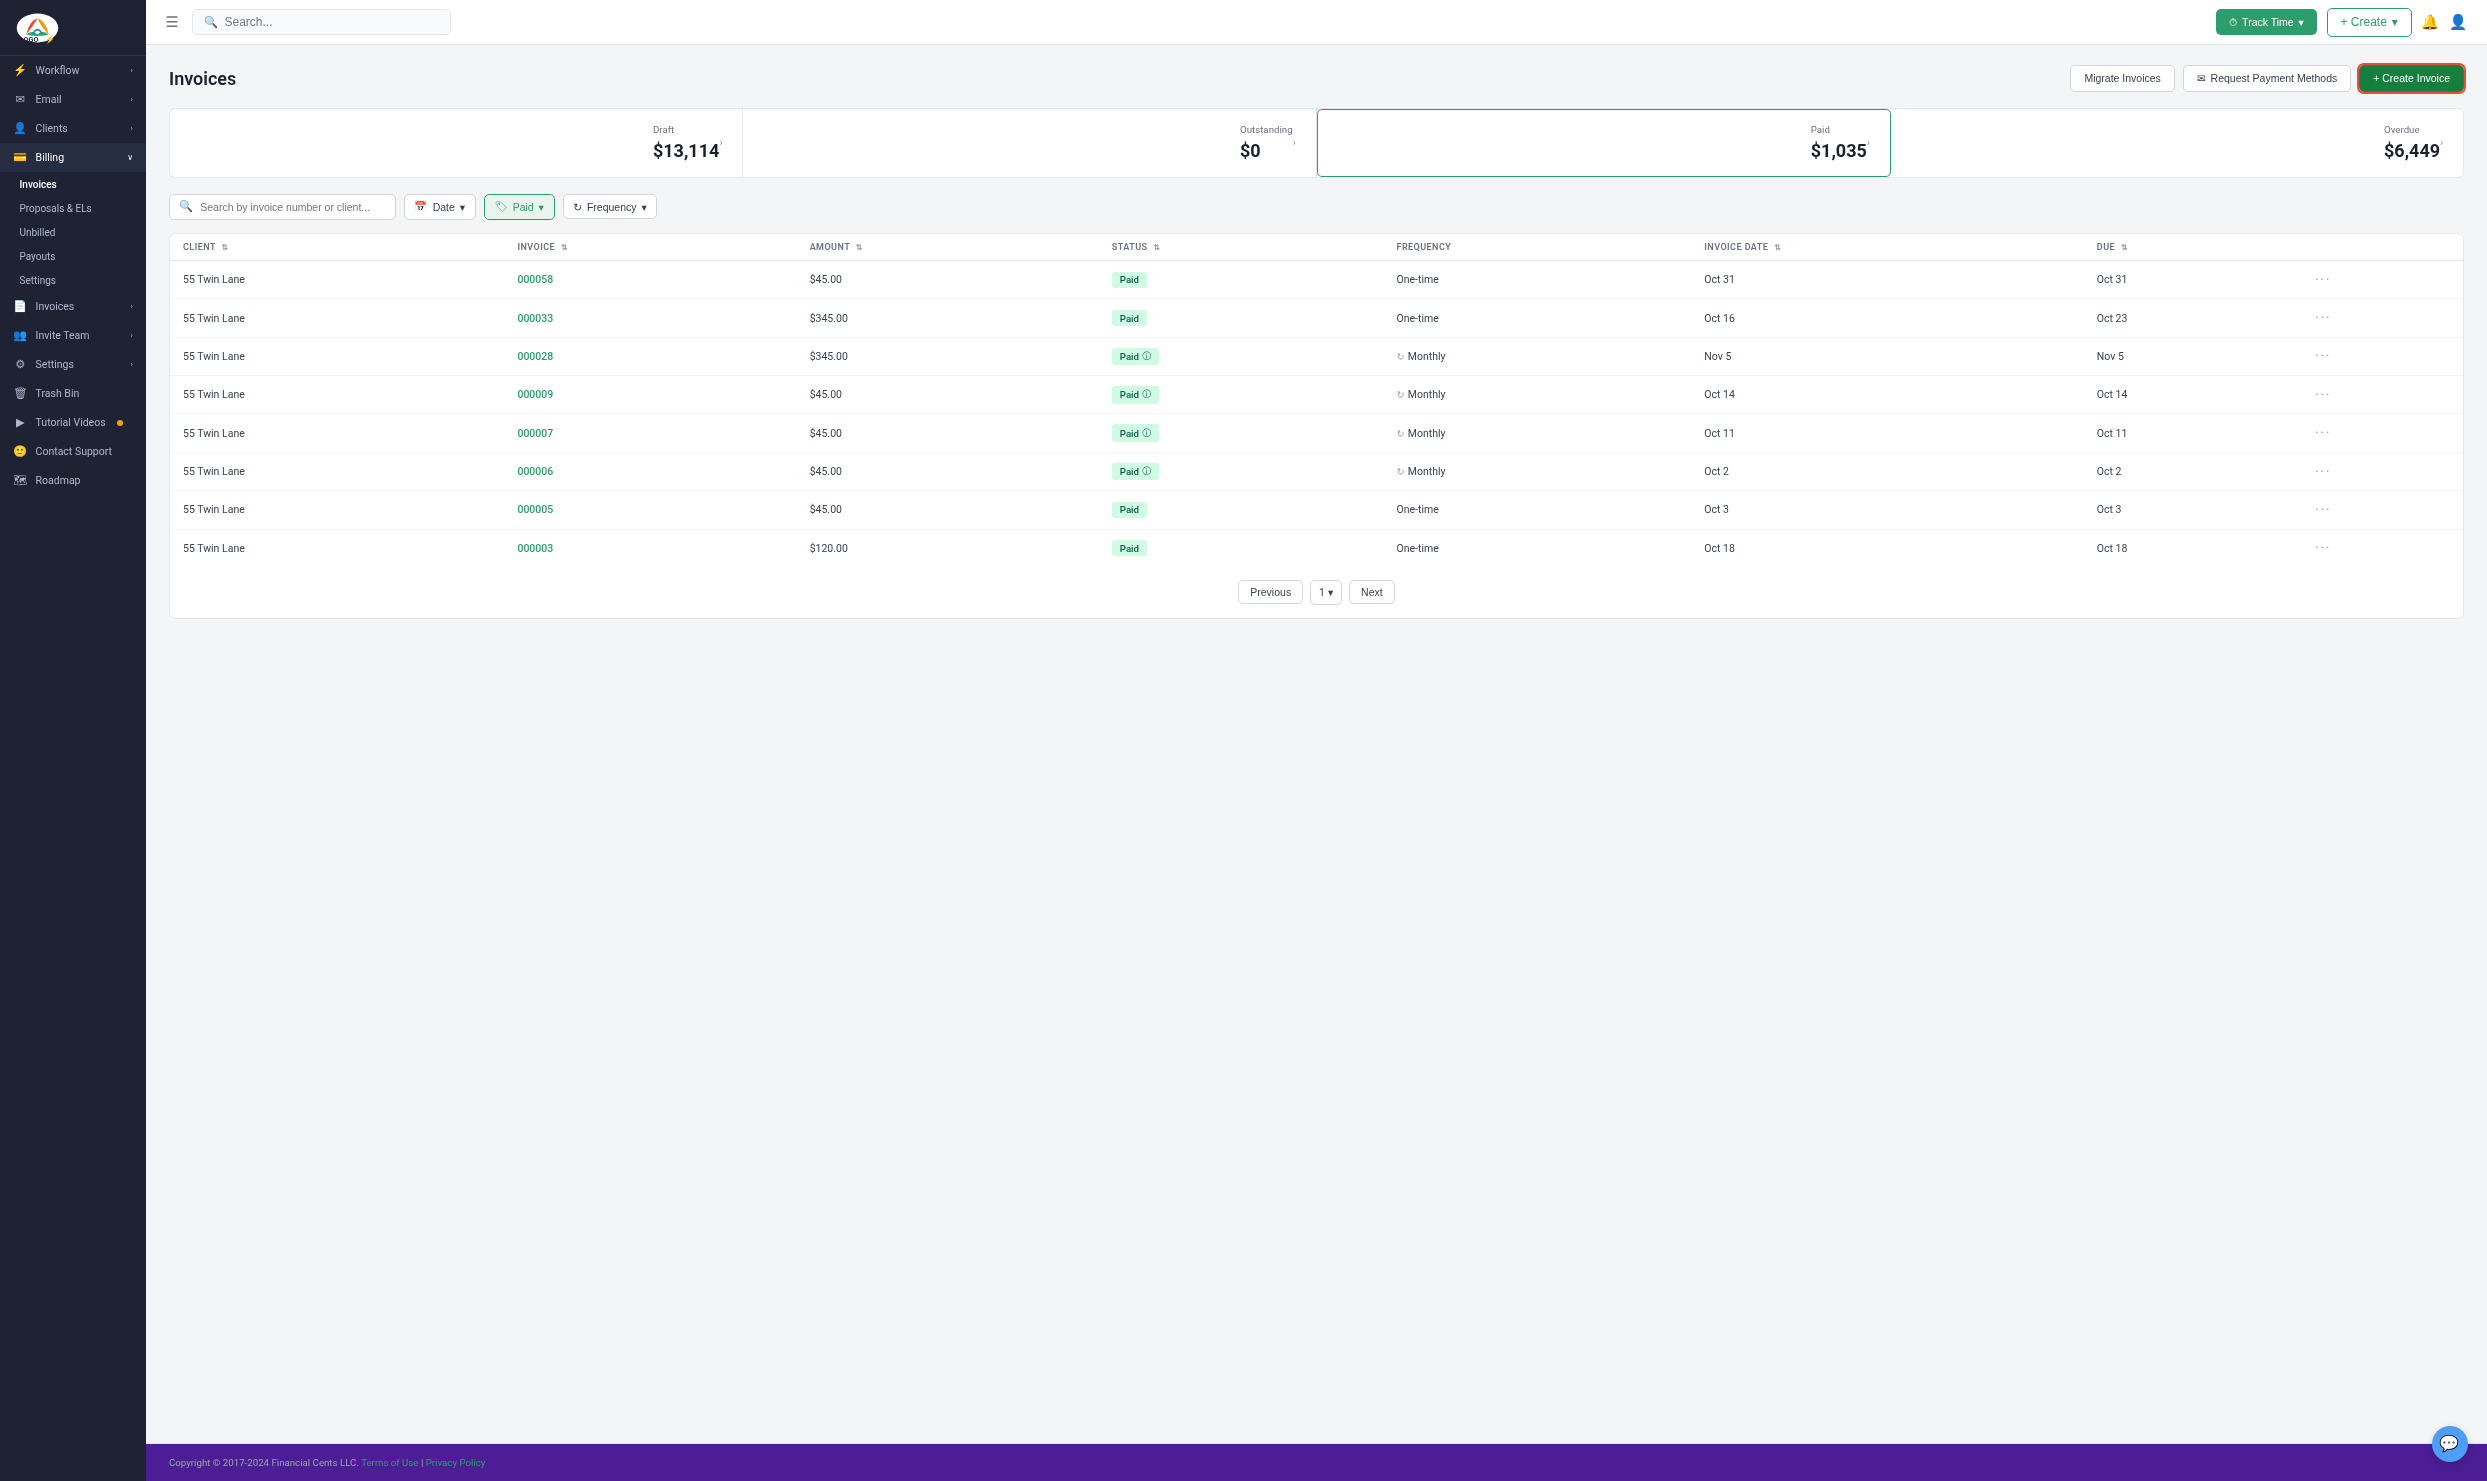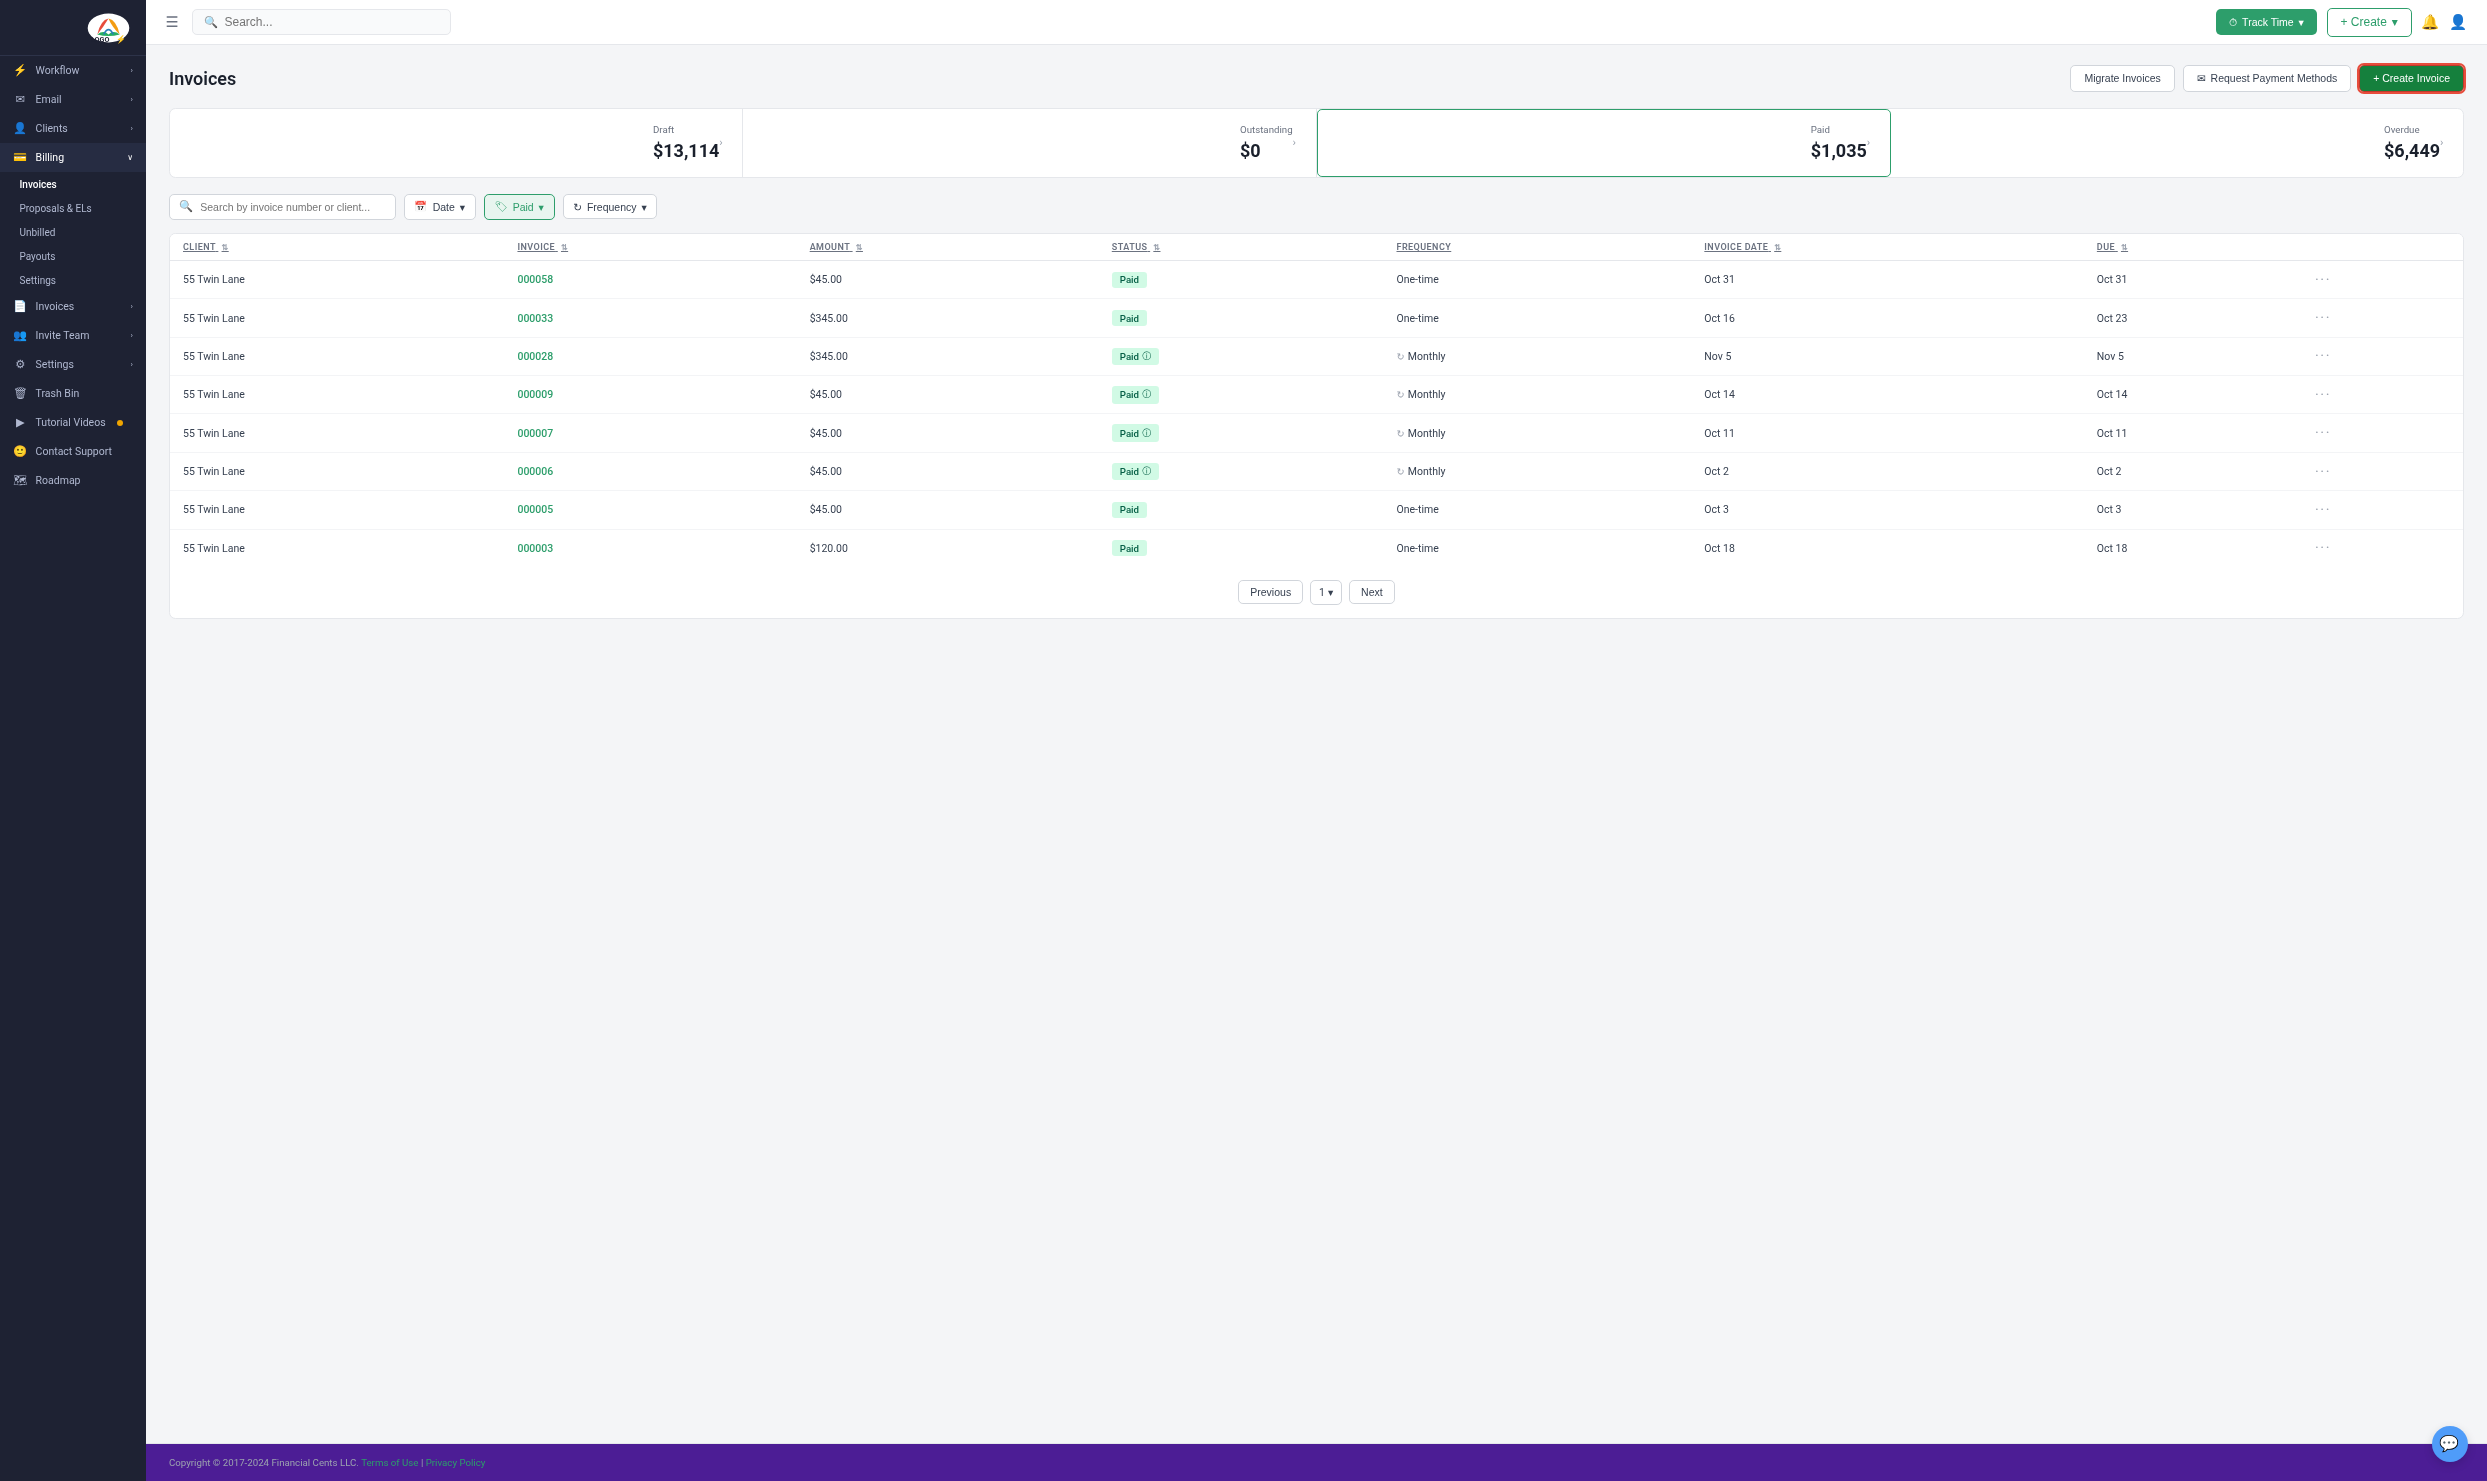--- a/index.html
+++ b/index.html
@@ -1,20 +1,20 @@
 <!DOCTYPE html>
 <html style="font-size:13px"><head>
   <meta charset="utf-8">
   <style>
     * { box-sizing: border-box; margin: 0; padding: 0; }
     body { font-family: -apple-system, BlinkMacSystemFont, 'Segoe UI', Roboto, sans-serif; background: #f4f5f7; display: flex; height: 100vh; overflow: hidden; font-size: 11.3px; }
 
     
     .sidebar { width: 146px; background: #1e2233; color: #ccd0e0; display: flex; flex-direction: column; height: 100vh; overflow-y: auto; flex-shrink: 0; }
-    .sidebar-logo { padding: 9.7px 13px; border-bottom: 0.8px solid #2d3349; display: flex; align-items: center; justify-content: flex-end; }
+    .sidebar-logo { padding: 9.7px 13px; border-bottom: 0.8px solid #2d3349; display: flex; align-items: center; }
     .logo-box { width: 49px; height: 36px; display: flex; align-items: center; justify-content: center; }
     .logo-svg { width: 45px; height: 32px; }
 
     .sidebar-item { display: flex; align-items: center; justify-content: space-between; padding: 8px 13px; cursor: pointer; font-size: 10.5px; color: #b0b8d0; transition: background 0.15s; }
     .sidebar-item.active { background: #262c42; color: #fff; }
     .sidebar-item.sub { padding: 6.5px 13px 6.5px 19.5px; font-size: 10px; }
     .sidebar-item.sub.active-sub { color: #fff; font-weight: 500; }
     .sidebar-item .item-left { display: flex; align-items: center; gap: 8px; }
     .sidebar-item .chevron { font-size: 8px; }
     .sidebar-icon { width: 14.6px; text-align: center; font-size: 11.3px; }
@@ -56,21 +56,21 @@
     
     .filters { display: flex; align-items: center; gap: 8px; margin-bottom: 13px; }
     .filter-search { display: flex; align-items: center; gap: 6.5px; background: #fff; border: 0.8px solid #d1d5db; border-radius: 4.9px; padding: 5.7px 9.7px; width: 227px; }
     .filter-search input { border: none; outline: none; font-size: 10.5px; color: #6b7280; width: 100%; background: transparent; }
     .filter-btn { display: flex; align-items: center; gap: 4.9px; background: #fff; border: 0.8px solid #d1d5db; border-radius: 4.9px; padding: 5.7px 9.7px; font-size: 10.5px; color: #374151; cursor: pointer; }
     .filter-btn.active { background: #e8f5ef; border-color: #2d9e6b; color: #2d9e6b; font-weight: 500; }
 
     
     .table-wrapper { background: #fff; border: 0.8px solid #e5e7eb; border-radius: 6.5px; overflow: hidden; }
     table { width: 100%; border-collapse: collapse; }
-    thead th { padding: 8px 13px; text-align: left; font-size: 9px; font-weight: 600; color: #6b7280; text-transform: uppercase; letter-spacing: 0.05em; border-bottom: 0.8px solid #e5e7eb; background: #fff; text-decoration: underline; }
+    thead th { padding: 8px 13px; text-align: left; font-size: 9px; font-weight: 600; color: #6b7280; text-transform: uppercase; letter-spacing: 0.05em; border-bottom: 0.8px solid #e5e7eb; background: #fff; }
     thead th .sort-icon { margin-left: 3.2px; color: #9ca3af; font-size: 8px; }
     tbody tr { border-bottom: 0.8px solid #f3f4f6; }
     tbody tr:last-child { border-bottom: none; }
     tbody td { padding: 9.7px 13px; font-size: 10.5px; color: #374151; }
     .invoice-link { color: #2d9e6b; font-weight: 500; cursor: pointer; }
     .badge { display: inline-flex; align-items: center; gap: 3.2px; padding: 2.4px 8px; border-radius: 3.2px; font-size: 9.7px; font-weight: 500; }
     .badge-paid { background: #d1fae5; color: #065f46; }
     .recurring-icon { color: #9ca3af; font-size: 9.7px; margin-right: 3.2px; }
     .action-dots { color: #9ca3af; cursor: pointer; font-size: 14.6px; letter-spacing: 1.6px; }
 

